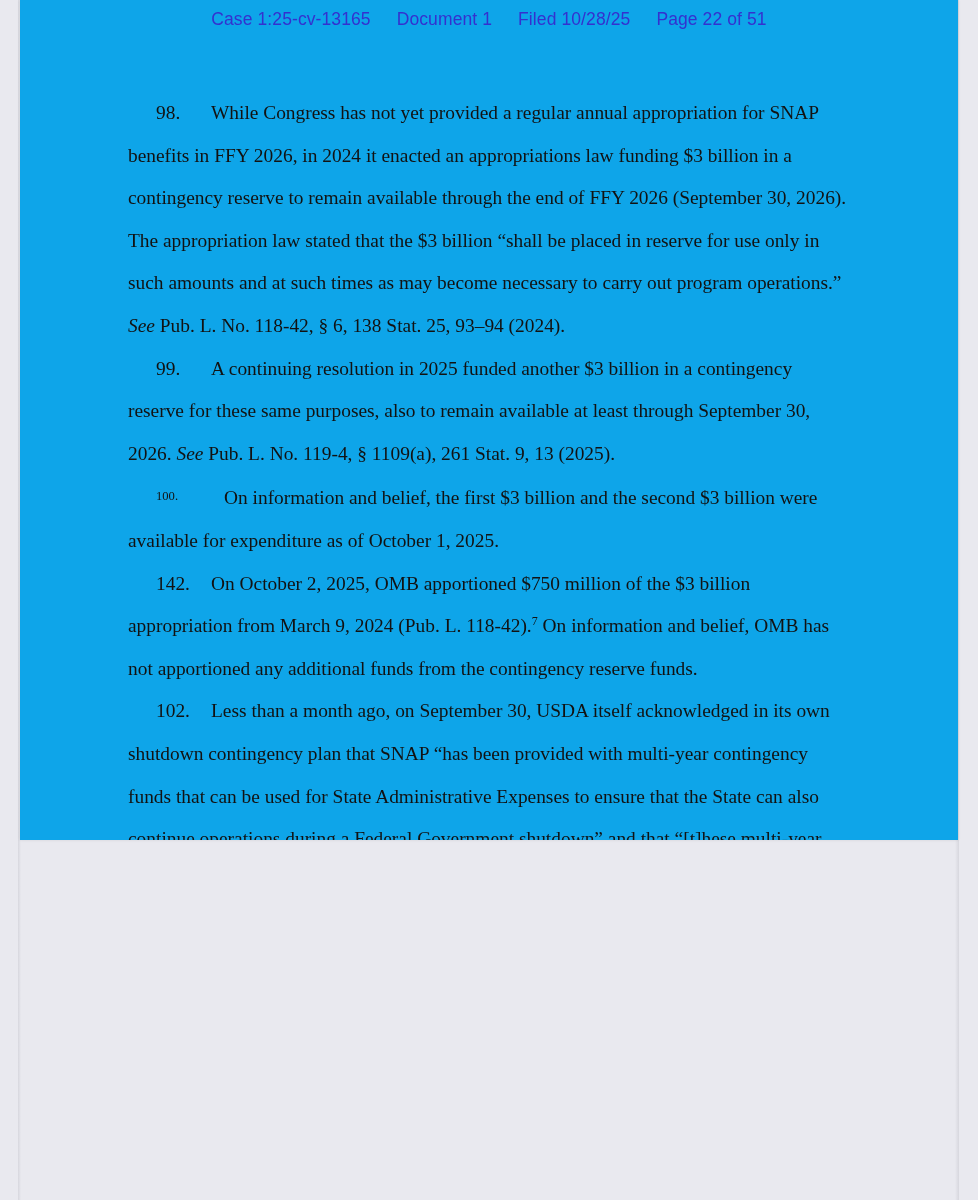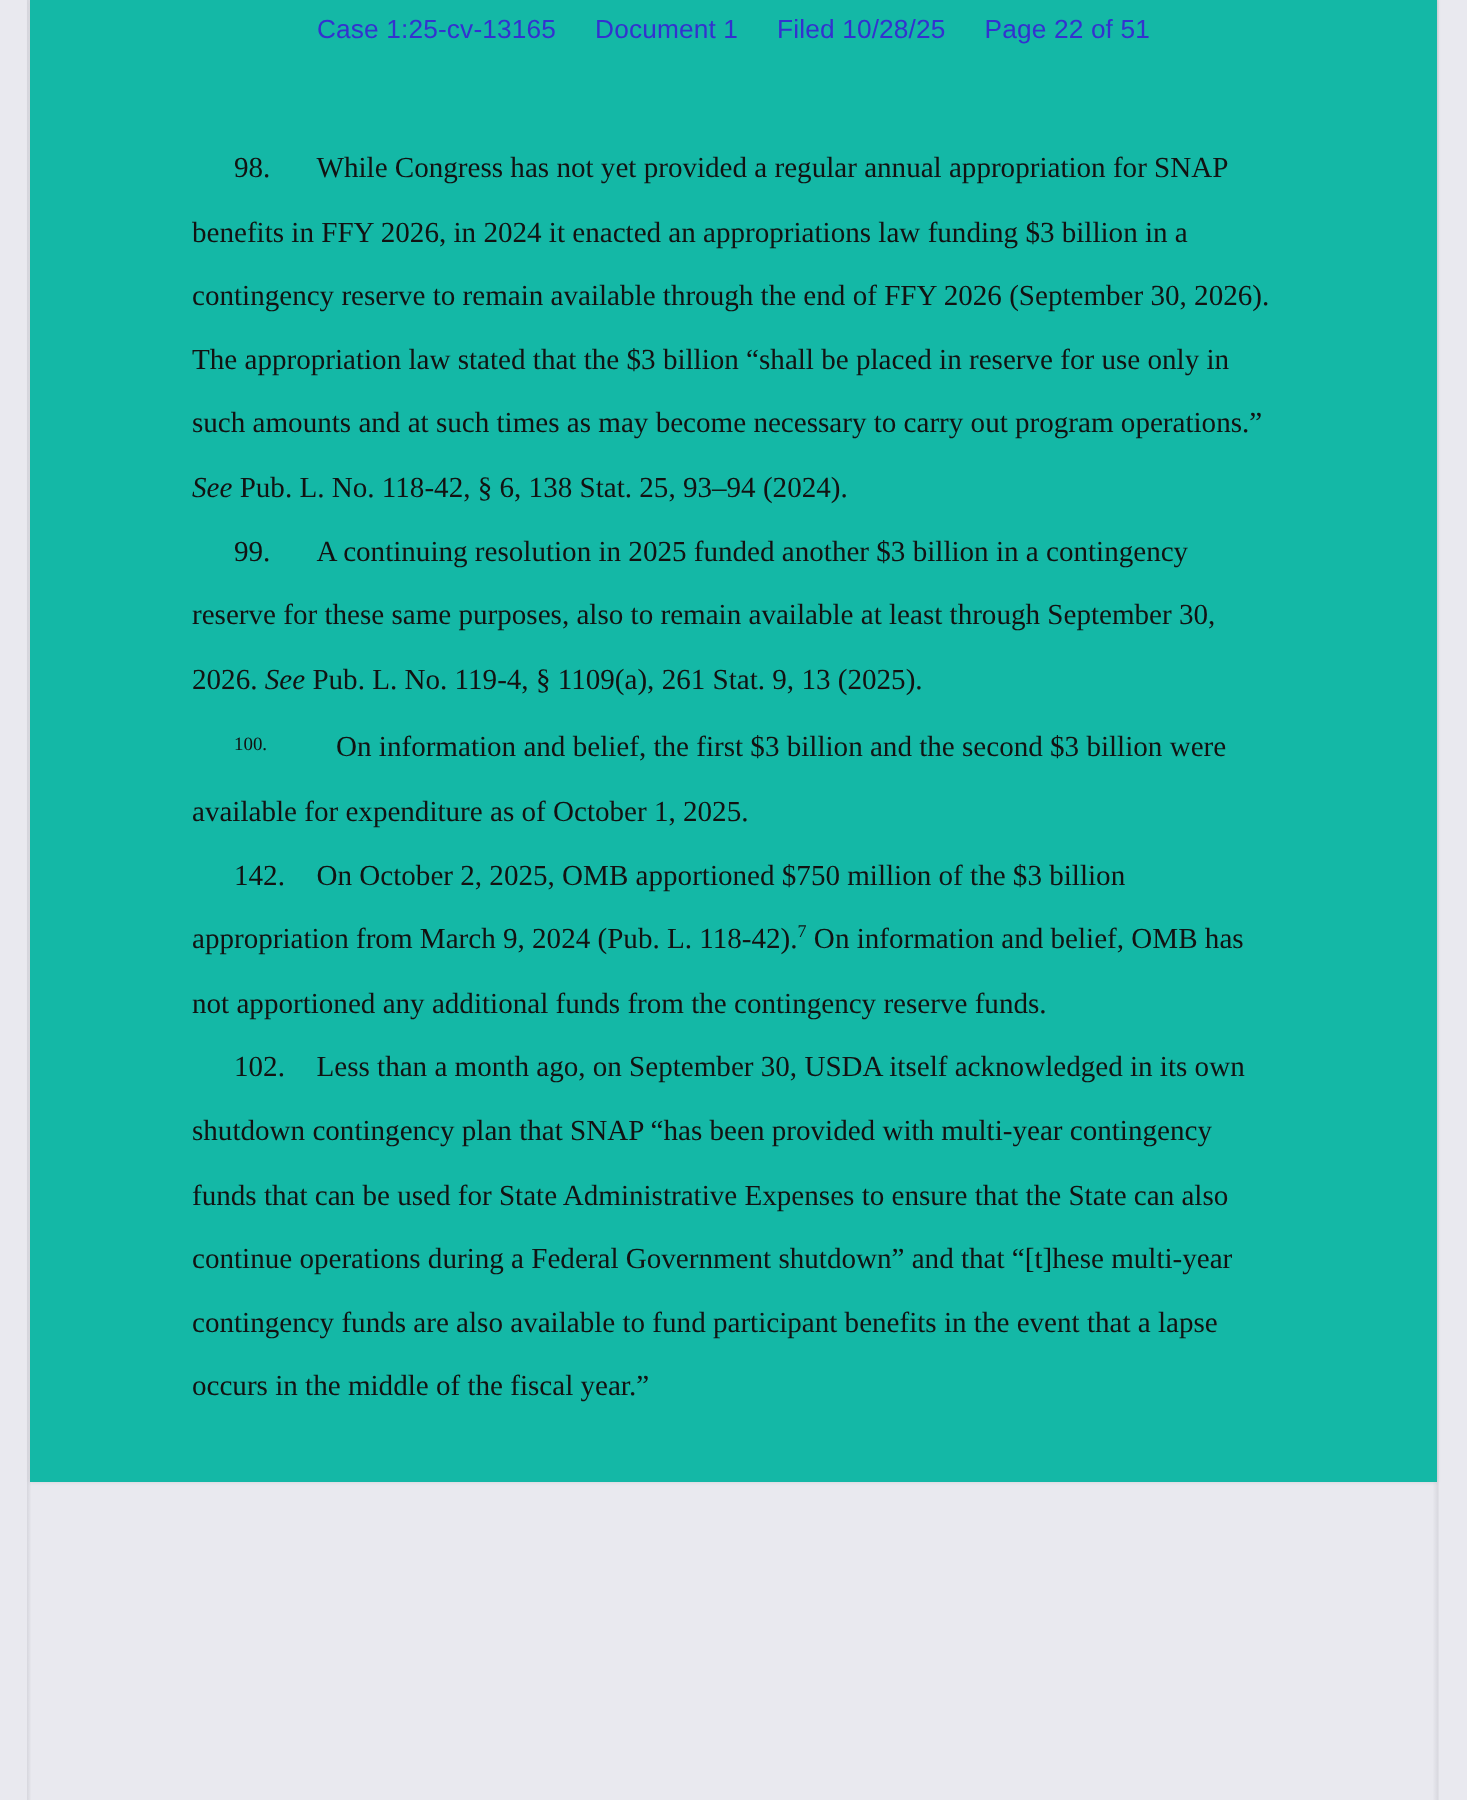--- a/index.html
+++ b/index.html
@@ -13,22 +13,22 @@
     font-family: "Liberation Serif", "DejaVu Serif", serif;
     overflow: hidden;
   }
 
   
   .page {
     position: absolute;
     left: 20px;
     top: 0;
     width: 938px;
-    height: 988px;
-    background: #14b8a6;
+    height: 840px;
+    background: #0ea5e9;
     box-shadow: 0 0 3px rgba(0,0,0,0.10);
     overflow: hidden;
   }
   .edge-shadow-left {
     position: absolute;
     left: 18px; top: 0;
     width: 3px; height: 1200px;
     background: linear-gradient(to right, rgba(150,150,160,0.22), rgba(255,255,255,0));
   }
   .edge-shadow-right {

